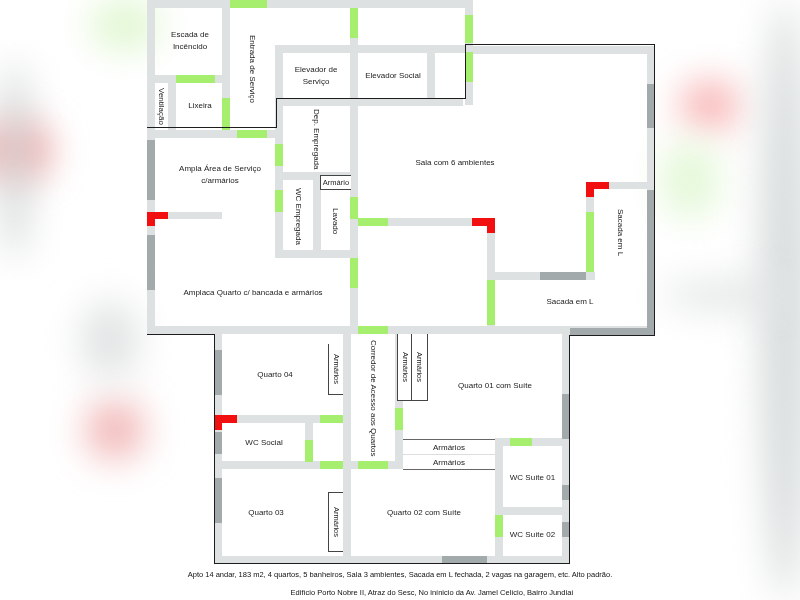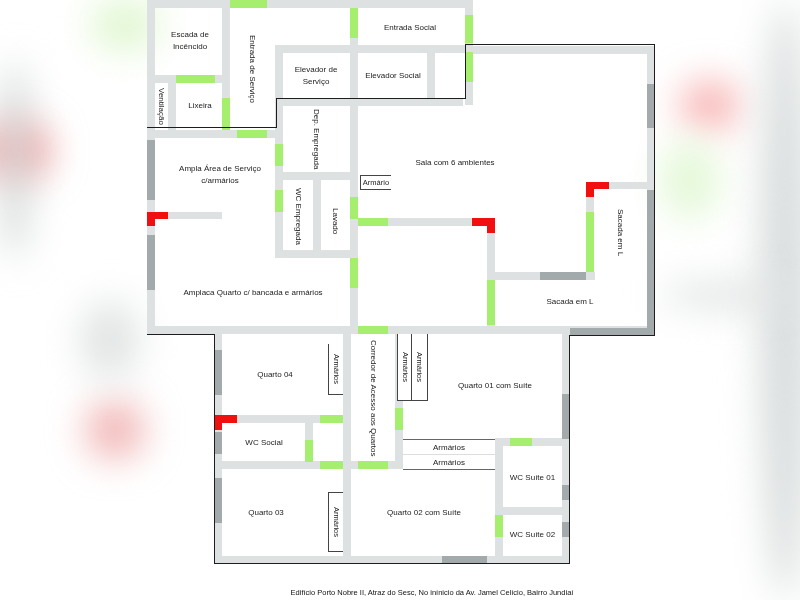--- a/index.html
+++ b/index.html
@@ -130,27 +130,26 @@
   <div class="border-line" style="left:465px;top:44px;width:190px;height:1px;"></div>
   <div class="border-line" style="left:654px;top:44px;width:1px;height:292px;"></div>
   <div class="border-line" style="left:570px;top:335px;width:85px;height:1px;"></div>
   <div class="border-line" style="left:569px;top:335px;width:1px;height:229px;"></div>
   <div class="border-line" style="left:214px;top:563px;width:356px;height:1px;"></div>
   <div class="border-line" style="left:214px;top:335px;width:1px;height:229px;"></div>
   <div class="border-line" style="left:147px;top:334px;width:68px;height:1px;"></div>
 
   <div class="room" style="left:160px;top:20px;width:60px;height:42px;">Escada de Incêncido</div>
   <div class="room vtext" style="left:232px;top:10px;width:40px;height:118px;">Entrada de Serviço</div>
-  <div class="room" style="left:360px;top:10px;width:100px;height:35px;">Entrada Social</div>
   <div class="room" style="left:358px;top:55px;width:70px;height:42px;">Elevador Social</div>
   <div class="room" style="left:285px;top:55px;width:62px;height:42px;">Elevador de Serviço</div>
   <div class="room vtext" style="left:154px;top:85px;width:14px;height:42px;">Ventilação</div>
   <div class="room" style="left:178px;top:85px;width:44px;height:42px;">Lixeira</div>
   <div class="room vtext" style="left:285px;top:106px;width:62px;height:66px;">Dep. Empregada</div>
-  <div class="cab" style="left:320px;top:175px;width:30px;height:13px;border-top:1px solid #444;border-right:none;margin-left:40px;">Armário</div>
+  <div class="cab" style="left:320px;top:175px;width:30px;height:13px;border-top:1px solid #444;border-right:none;">Armário</div>
   <div class="room vtext" style="left:283px;top:182px;width:30px;height:68px;">WC Empregada</div>
   <div class="room vtext" style="left:321px;top:192px;width:28px;height:58px;">Lavado</div>
   <div class="room" style="left:165px;top:155px;width:110px;height:40px;">Ampla Área de Serviço c/armários</div>
   <div class="room" style="left:158px;top:280px;width:190px;height:25px;">Amplaca Quarto c/ bancada e armários</div>
   <div class="room" style="left:380px;top:150px;width:150px;height:25px;">Sala com 6 ambientes</div>
   <div class="room vtext" style="left:605px;top:195px;width:30px;height:75px;">Sacada em L</div>
   <div class="room" style="left:510px;top:292px;width:120px;height:20px;">Sacada em L</div>
   <div class="room" style="left:230px;top:362px;width:90px;height:25px;">Quarto 04</div>
   <div class="room" style="left:225px;top:432px;width:78px;height:22px;">WC Social</div>
   <div class="room" style="left:221px;top:500px;width:90px;height:25px;">Quarto 03</div>
@@ -160,14 +159,15 @@
   <div class="room" style="left:505px;top:465px;width:55px;height:25px;">WC Suíte 01</div>
   <div class="room" style="left:505px;top:522px;width:55px;height:25px;">WC Suíte 02</div>
 
   <div class="cab vtext" style="left:328px;top:344px;width:14px;height:50px;border-right:none;border-top:none;">Armários</div>
   <div class="cab vtext" style="left:328px;top:492px;width:14px;height:58px;border-right:none;border-bottom:1px solid #444;border-top:1px solid #444;">Armários</div>
   <div class="cab vtext" style="left:397px;top:334px;width:14px;height:66px;border-right:none;">Armários</div>
   <div class="cab vtext" style="left:411px;top:334px;width:15px;height:66px;">Armários</div>
   <div class="cab-row" style="left:403px;top:439px;width:92px;height:14px;border-bottom:none;">Armários</div>
   <div class="cab-row" style="left:403px;top:454px;width:92px;height:14px;border-top:1px solid #ddd;">Armários</div>
 
+  <div class="caption" style="top:570px;">Apto 14 andar, 183 m2, 4 quartos, 5 banheiros, Sala 3 ambientes, Sacada em L fechada, 2 vagas na garagem, etc. Alto padrão.</div>
   <div class="caption" style="top:588px;padding-left:32px;">Edifício Porto Nobre II, Atraz do Sesc, No inínicio da Av. Jamel Celício, Bairro Jundiaí</div>
 </div>
 
 </body></html>

